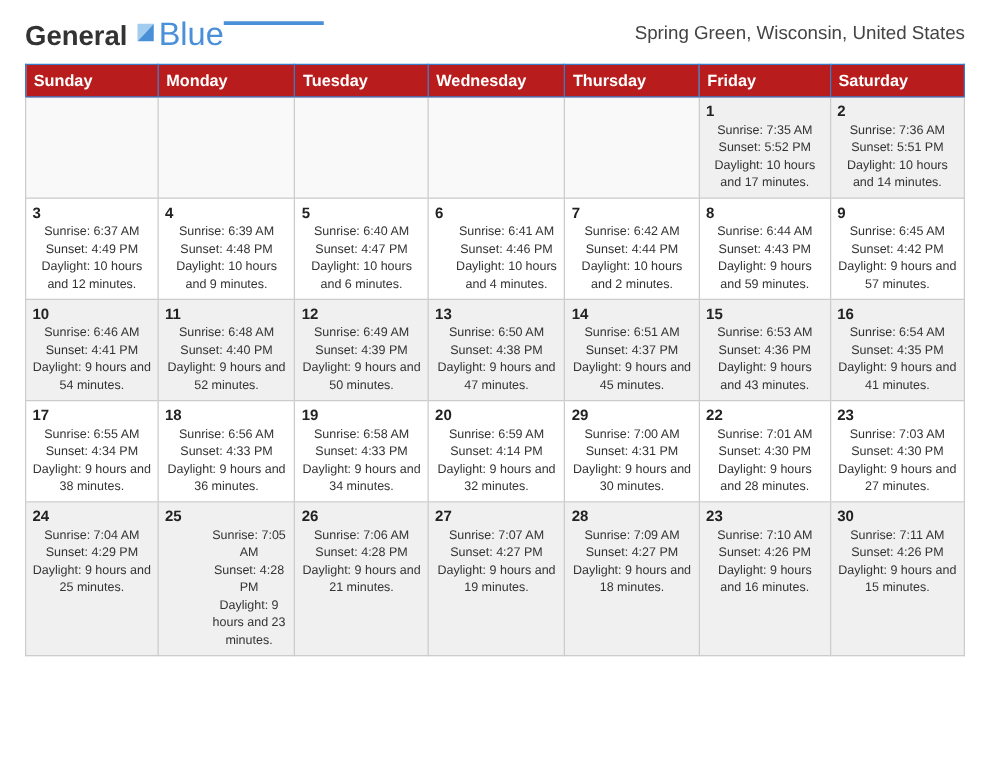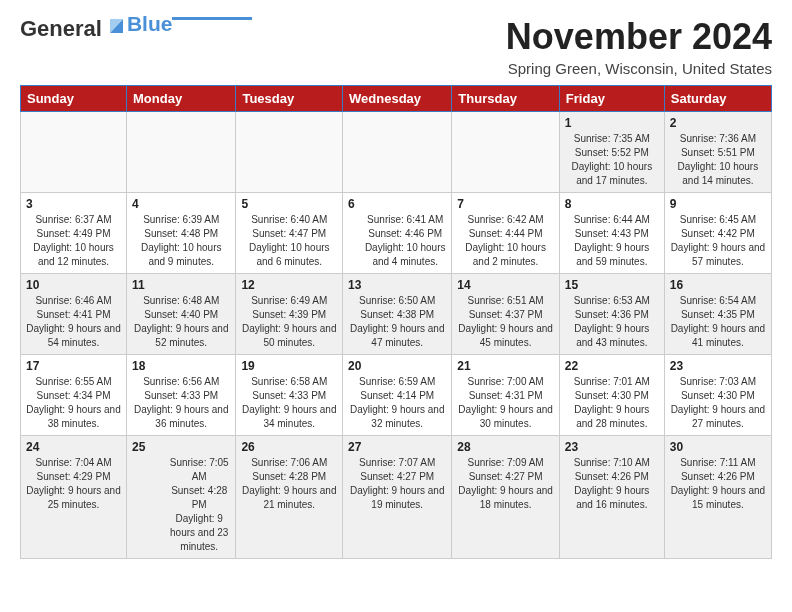--- a/index.html
+++ b/index.html
@@ -86,26 +86,25 @@
     <div style="display:flex;align-items:center;">
       <span style="font-size:22px;font-weight:bold;color:#333;">General</span>
       <span style="display:inline-block;margin-left:3px;position:relative;top:-2px;">
         <svg width="22" height="20" viewBox="0 0 22 20">
           <polygon points="5,18 18,18 18,4" fill="#4a90d9"></polygon>
           <polygon points="5,18 18,4 5,4" fill="#7ab8e8" opacity="0.7"></polygon>
         </svg>
       </span>
     </div>
     <div style="display:flex;align-items:center;margin-top:-4px;">
-      <span style="font-size:21px;font-weight:bold;color:#4a90d9;">Blue</span>
+      <span style="font-size:26px;font-weight:normal;color:#4a90d9;">Blue</span>
     </div>
     <div style="width:80px;height:3px;background:#4a90d9;margin-top:1px;"></div>
   </div>
   <div class="title-block">
-    <div class="month-title">November 2024</div>
     <div class="location">Spring Green, Wisconsin, United States</div>
   </div>
 </div>
 
 <table>
   <thead>
     <tr>
     <th>Sunday</th>
         <th>Monday</th>
         <th>Tuesday</th>
@@ -242,21 +241,21 @@
 Sunset: 4:33 PM
 Daylight: 9 hours and 34 minutes.</div>
         </td>
         <td>
           <span class="day-num">20</span>
           <div class="day-info" style="white-space: pre-line;">Sunrise: 6:59 AM
 Sunset: 4:14 PM
 Daylight: 9 hours and 32 minutes.</div>
         </td>
         <td>
-          <span class="day-num">21</span>
+          <span class="day-num">29</span>
           <div class="day-info" style="white-space: pre-line;">Sunrise: 7:00 AM
 Sunset: 4:31 PM
 Daylight: 9 hours and 30 minutes.</div>
         </td>
         <td>
           <span class="day-num">22</span>
           <div class="day-info" style="white-space: pre-line;">Sunrise: 7:01 AM
 Sunset: 4:30 PM
 Daylight: 9 hours and 28 minutes.</div>
         </td>

